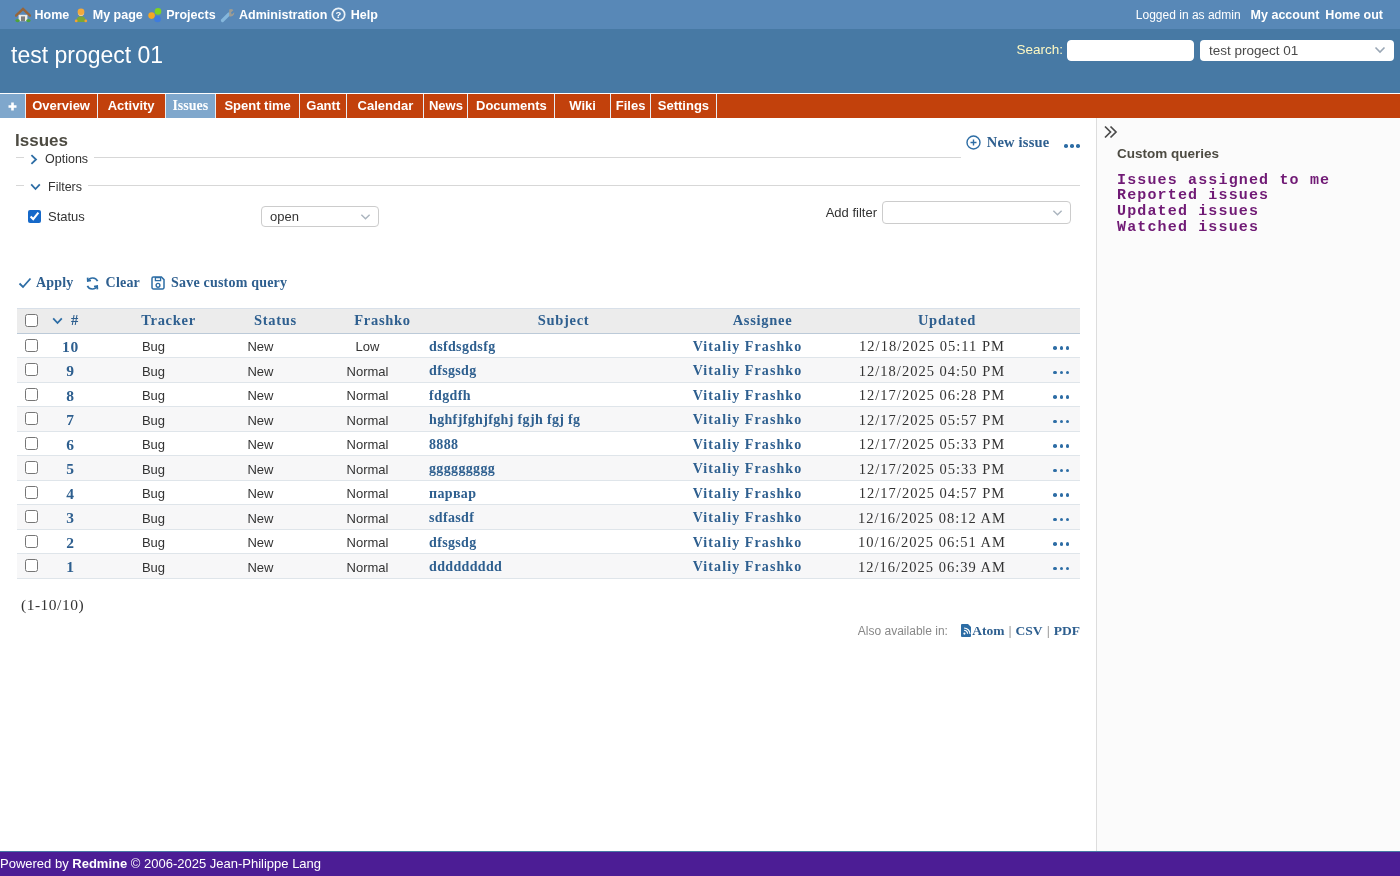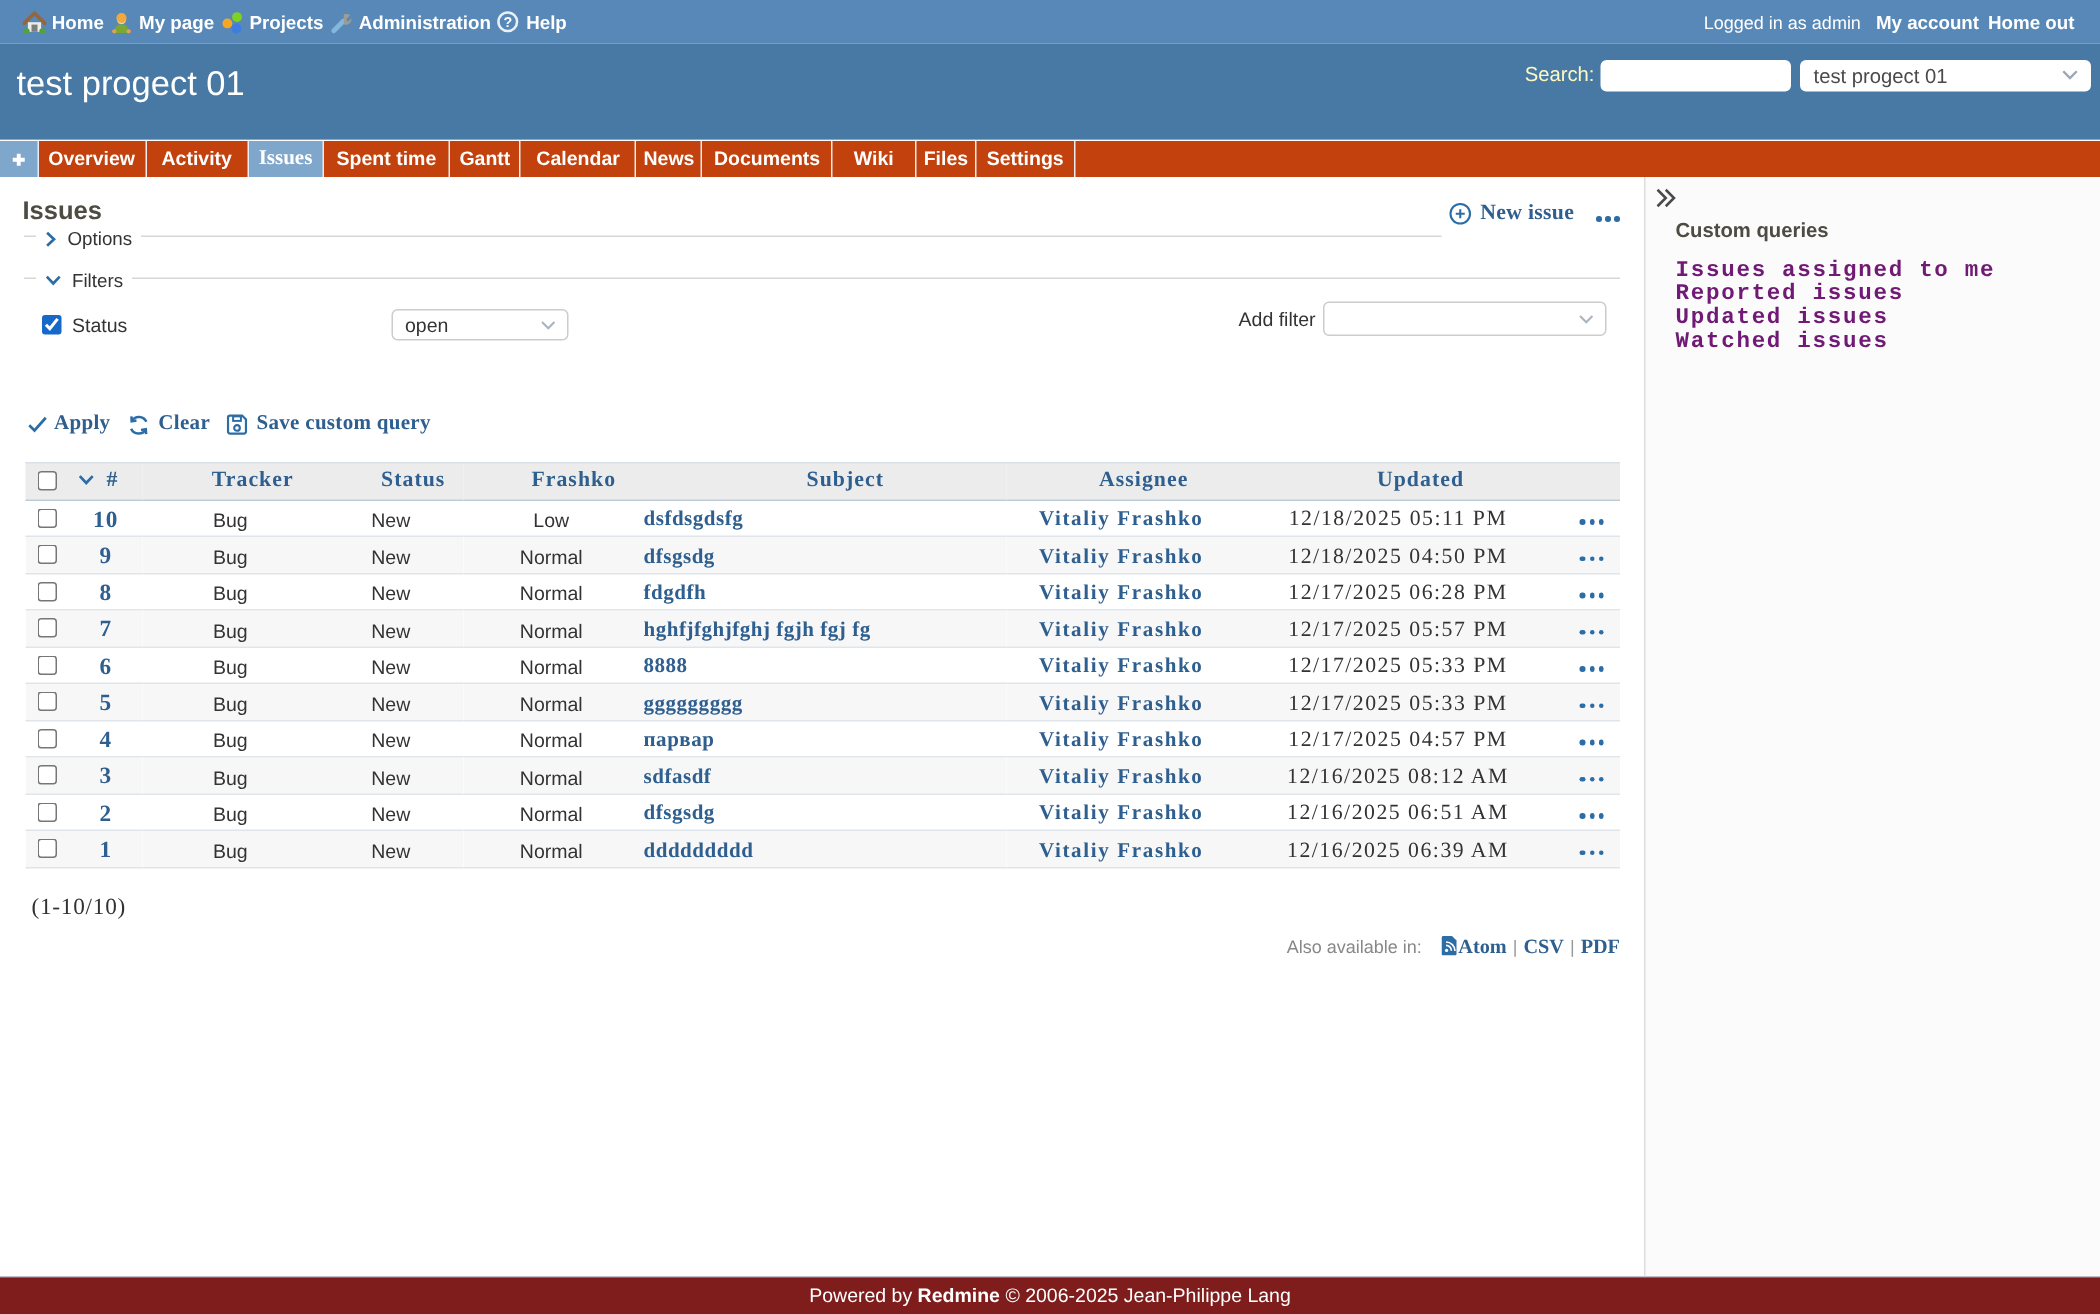--- a/index.html
+++ b/index.html
@@ -102,21 +102,21 @@
 
 
 #sidebar-w .collapse { position:absolute; left:6px; top:7px; }
 #sidebar { padding:0 0 0 20px; }
 #sidebar h3 { font-size:13.5px; font-weight:bold; color:#4D4B42; margin-top:28px; }
 #sidebar ul.queries { list-style:none; margin-top:11.5px; }
 #sidebar ul.queries li { line-height:14.9px; }
 #sidebar ul.queries a { font-family:Liberation Mono, monospace; font-weight:bold; color:#701a75; font-size:15px; letter-spacing:1.15px; }
 
 
-#footer { margin-top:0; height:24px; background:#7f1d1d; border-top:1px solid #4779A4; color:#fff; text-align:center; font-size:13px; line-height:24px; }
+#footer { margin-top:0; height:24px; background:#4c1d95; border-top:1px solid #4779A4; color:#fff; font-size:13px; line-height:24px; }
 #footer a { color:#fff; font-weight:bold; }
 </style>
 </head>
 <body>
 
 <div id="top-menu">
     <div class="inner">
 <ul>
 <li>
           <span class="ticon"><svg width="16" height="16" viewBox="0 0 16 16">
@@ -399,21 +399,21 @@
               </span></td>
 </tr>
 <tr class="odd">
 <td><input type="checkbox" style=""></td>
 <td class="idc"><a href="#">2</a></td>
 <td>Bug</td>
 <td>New</td>
 <td>Normal</td>
 <td class="subject"><a href="#">dfsgsdg</a></td>
 <td class="asg"><a href="#">Vitaliy Frashko</a></td>
-<td class="upd">12/16/2025 06:51 AM</td>
+<td class="upd">10/16/2025 06:51 AM</td>
 <td><span class="dots rowdots">
                 <i></i>
                 <i></i>
                 <i></i>
               </span></td>
 </tr>
 <tr class="even">
 <td><input type="checkbox" style=""></td>
 <td class="idc"><a href="#">1</a></td>
 <td>Bug</td>

